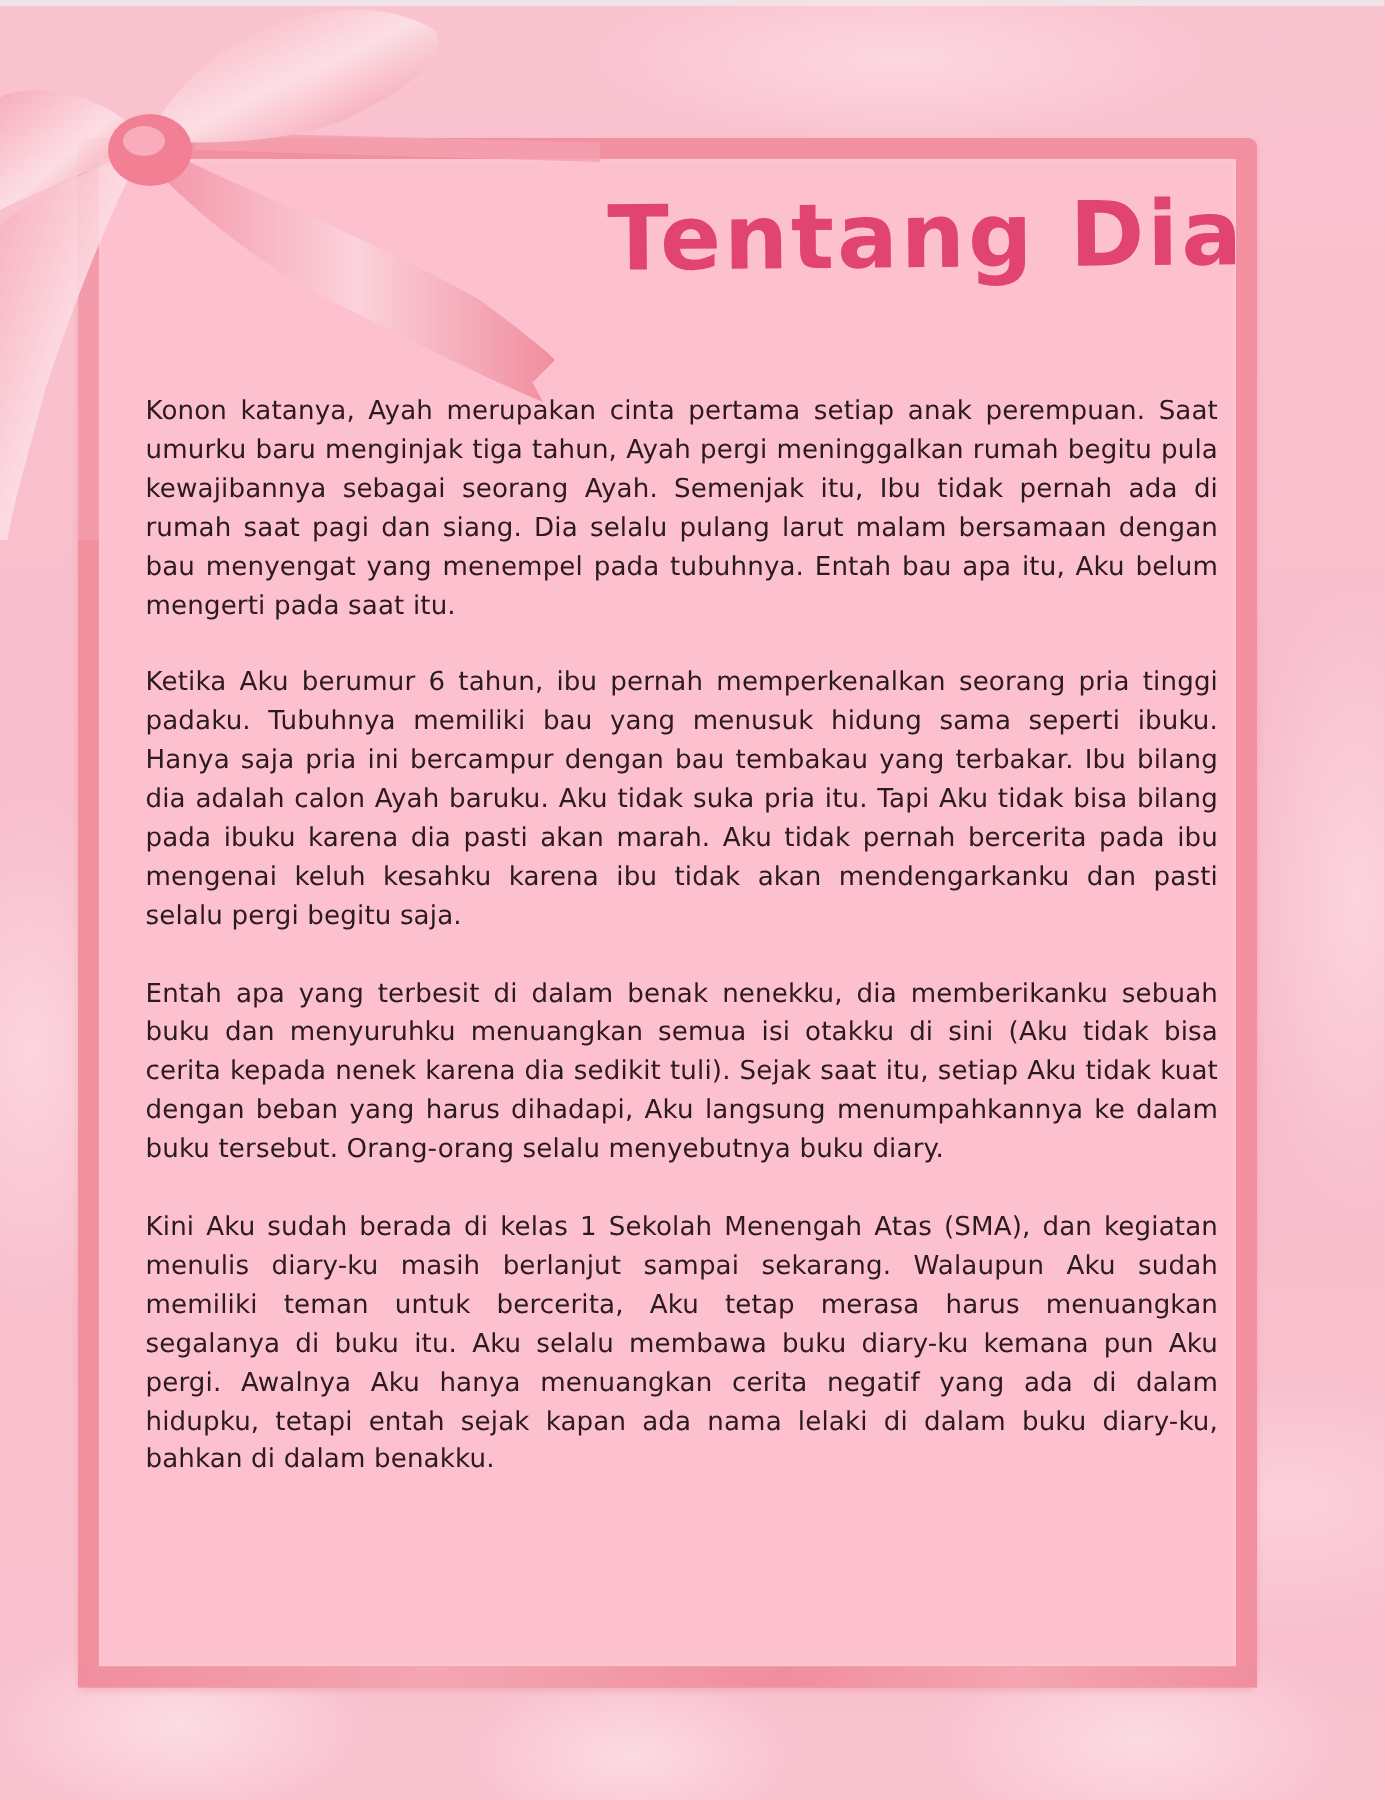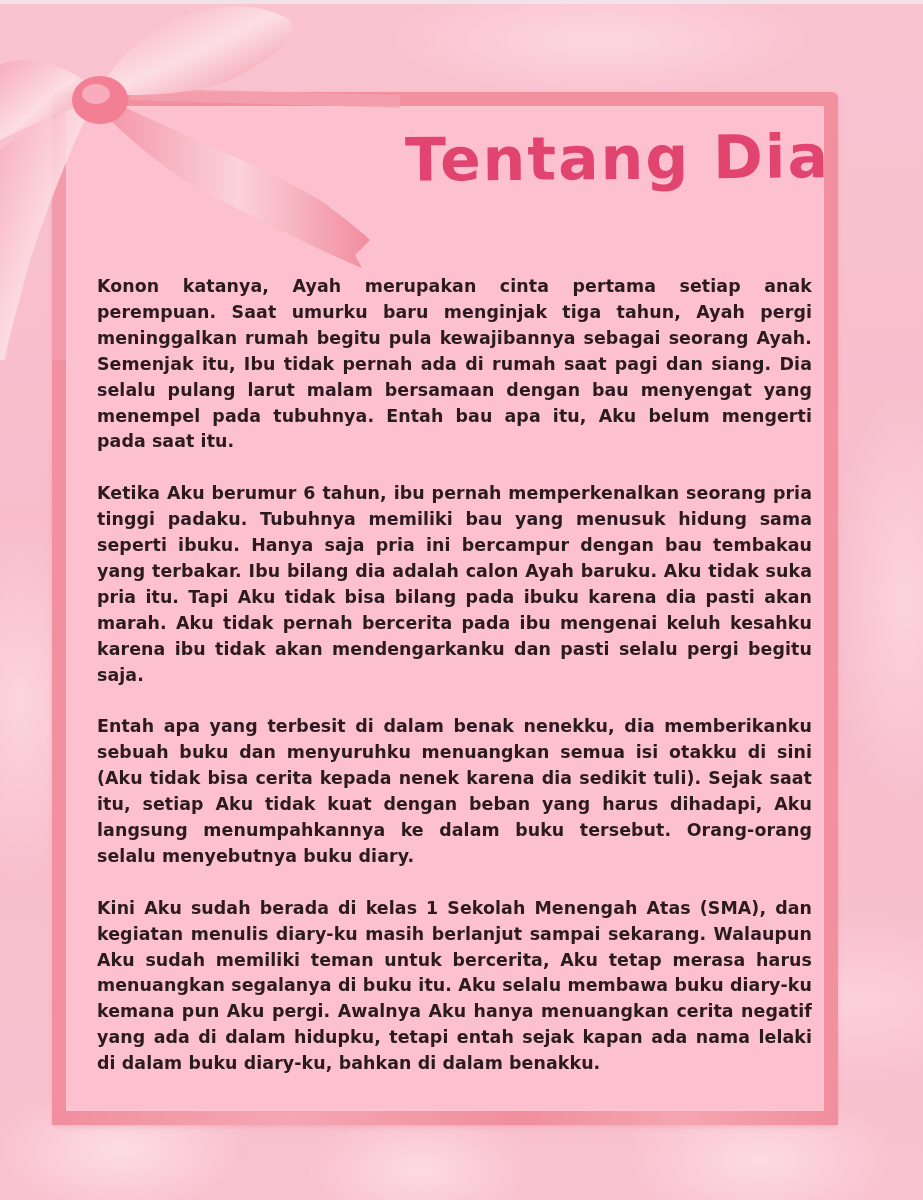--- a/index.html
+++ b/index.html
@@ -67,28 +67,27 @@
       font-size: 60px;
       letter-spacing: 2px;
       color: #e0446f;
       transform: rotate(-0.5deg);
       margin: 0;
       line-height: 1;
     }
     .body-text {
       position: absolute;
       left: 97px;
-      top: 274px;
+      top: 262px;
       width: 715px;
       color: #2b1a1e;
       font-family: "DejaVu Sans", sans-serif;
       font-size: 17.4px;
       line-height: 25.9px;
       letter-spacing: 0.1px;
-      font-weight: bold;
     }
     .body-text p {
       margin: 0 0 25.9px 0;
       text-align: justify;
       text-align-last: left;
     }
   </style>
 </head>
 <body>
 

